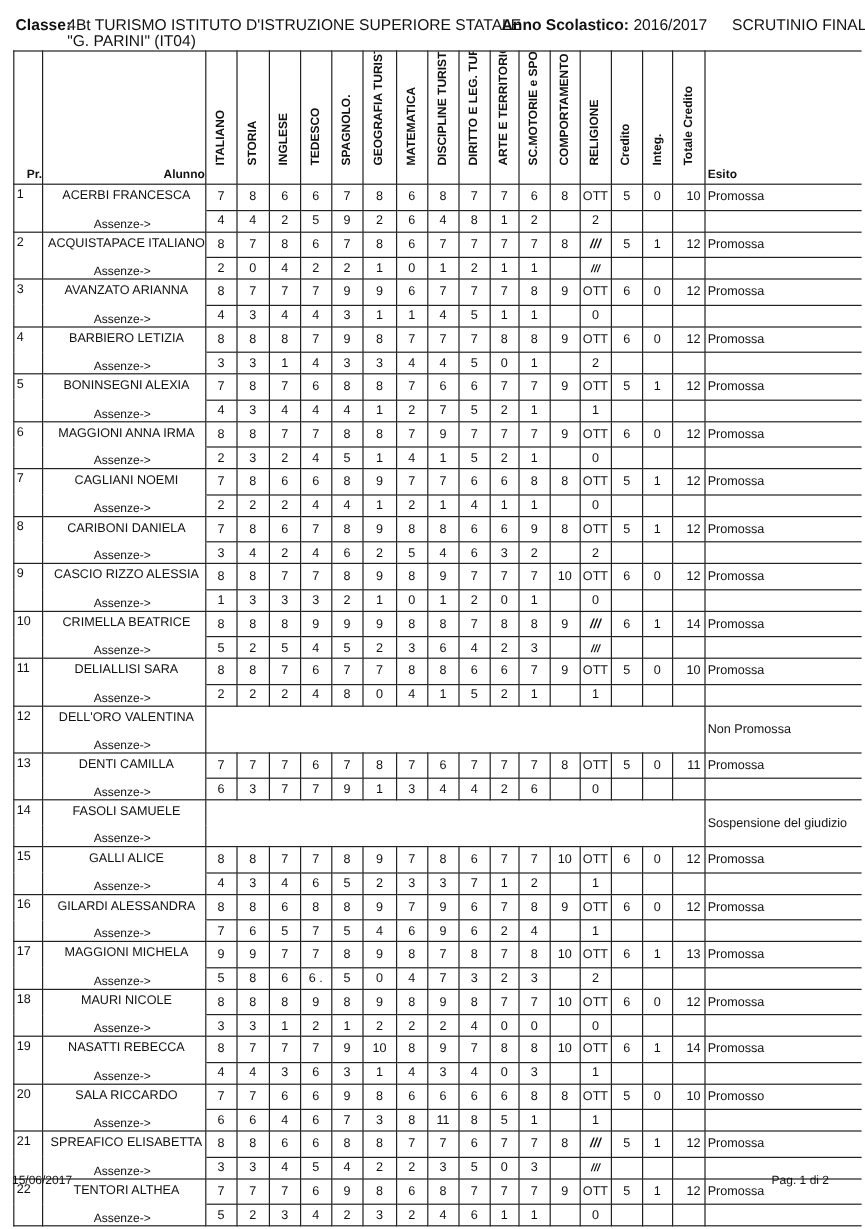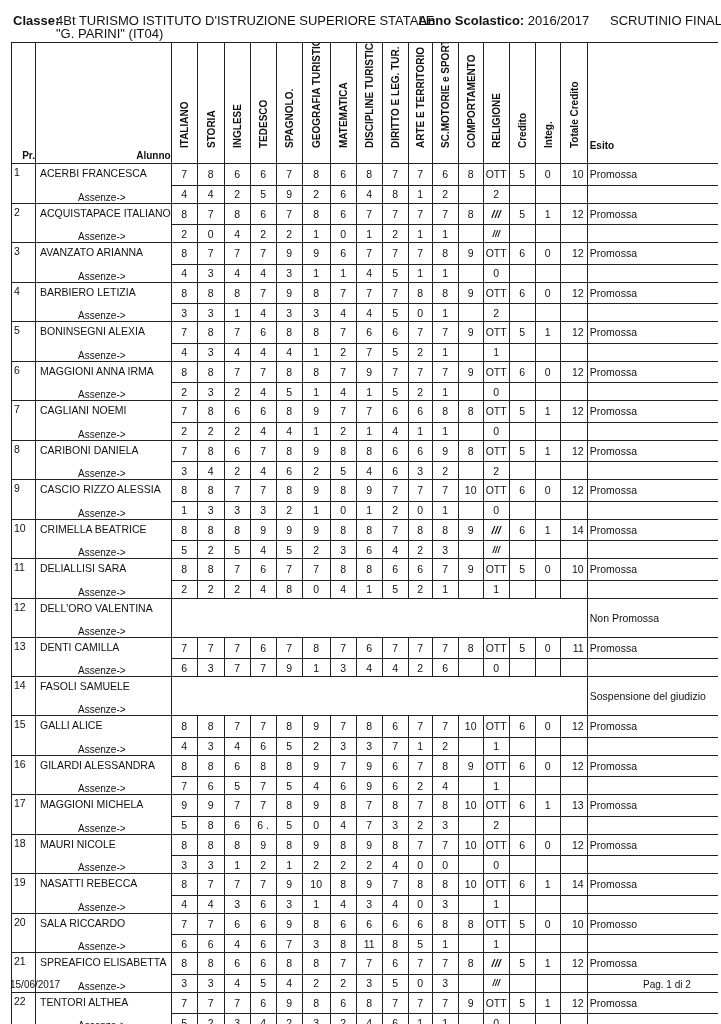--- a/index.html
+++ b/index.html
@@ -11,24 +11,24 @@
   #h-school { left:56px; }
   #h-school2 { left:56px; top:27px; }
   #h-anno { left:418px; }
   #h-scrut { left:610px; }
   table { position:absolute; left:11px; top:42px; border-collapse:collapse; table-layout:fixed; font-size:10.5px; }
   td, th { border:1px solid #222; padding:0; overflow:hidden; white-space:nowrap; }
   th { height:108px; vertical-align:bottom; font-weight:bold; font-size:10px; position:relative; }
   th.rot span { position:absolute; left:50%; bottom:4px; transform-origin:0 0;
                 transform:rotate(-90deg) translate(0,-50%); white-space:nowrap; display:block; }
   th.pr, th.al { text-align:right; padding-left:2px; padding-bottom:2px; }
-  th.es { text-align:left; padding-left:2px; padding-bottom:12px; border-right:none; border-top:1px solid #222; }
+  th.es { text-align:left; padding-left:2px; padding-bottom:2px; border-right:none; border-top:1px solid #222; }
   td { height:17px; text-align:center; }
   td.num { vertical-align:top; text-align:left; padding-left:2px; padding-top:2px; font-size:10.5px; }
-  td.name { text-align:left; padding-left:4px; vertical-align:top; padding-top:4px; line-height:11px; font-size:10.5px; }
+  td.name { text-align:center; padding-left:4px; vertical-align:top; padding-top:4px; line-height:11px; font-size:10.5px; }
   td.ass { text-align:center; padding-right:3px; vertical-align:bottom; font-size:10px; border-top:none; }
   td.name { border-bottom:none; }
   td.esito { text-align:left; padding-left:2px; border-right:none; font-size:10.5px; }
   td.esito-blank { border-right:none; }
   td.span-blank { border-left:1px solid #222; border-right:1px solid #222; }
   td.it { font-style:italic; font-weight:bold; font-size:11px; }
   td.it2 { font-style:italic; font-weight:bold; font-size:9px; }
   .foot { position:absolute; top:979px; font-size:10px; }
   #f-date { left:10px; }
   #f-page { left:643px; }

